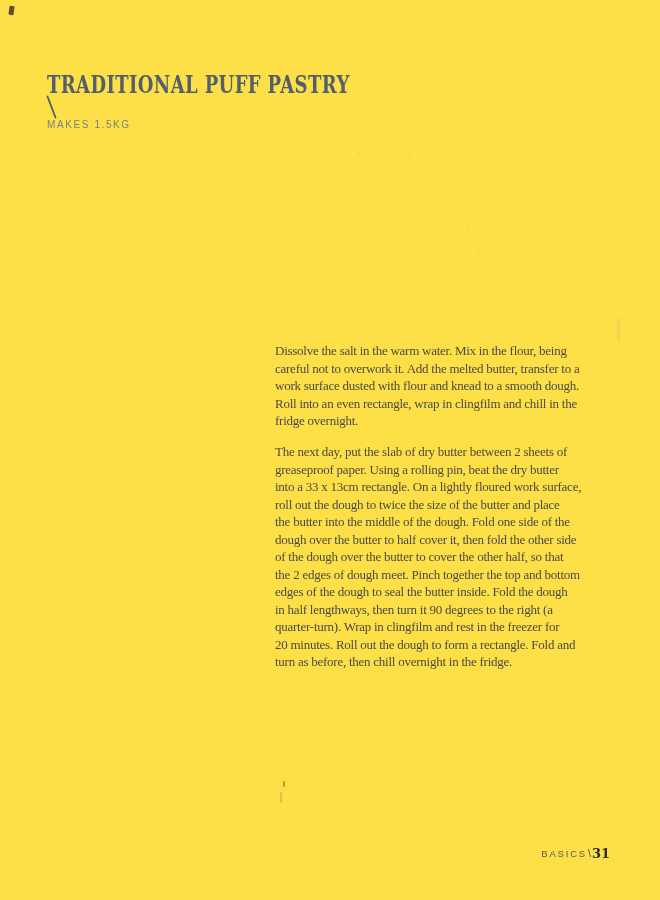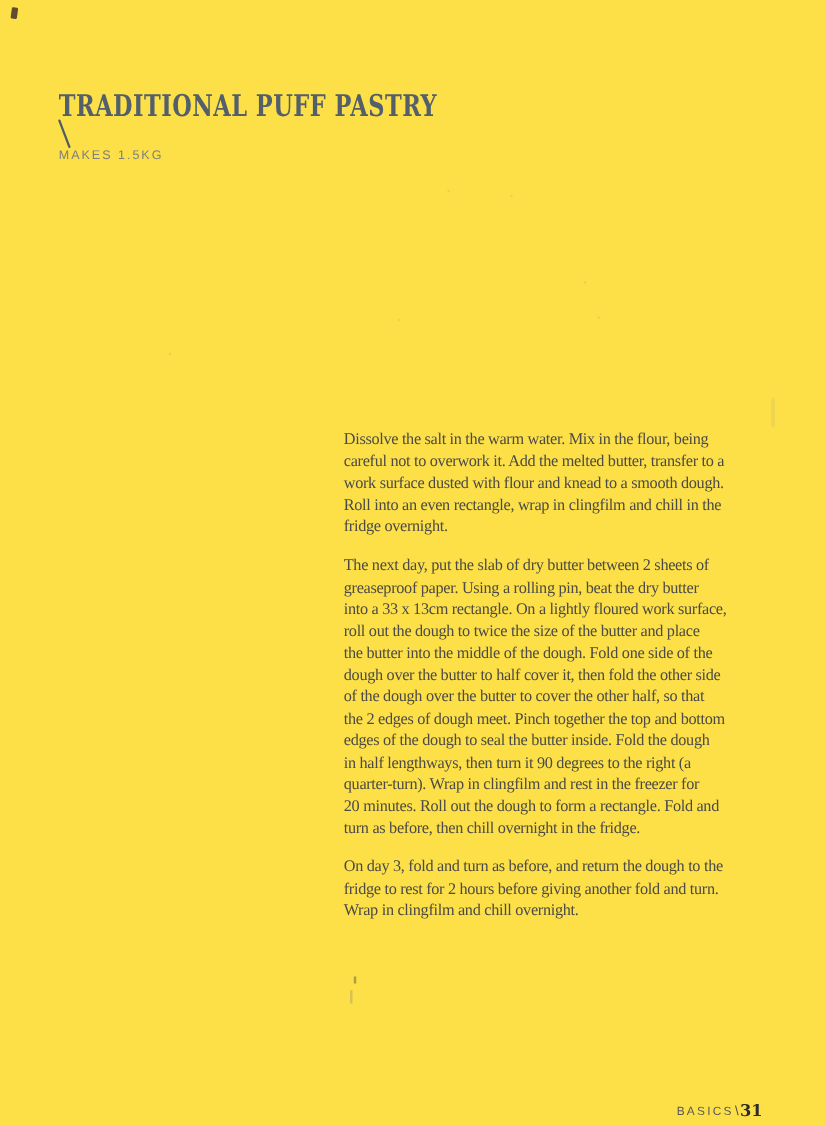--- a/index.html
+++ b/index.html
@@ -59,21 +59,21 @@
   .method p{
     margin:0 0 13.5px 0;
     font-family:"Liberation Serif", serif;
     font-size:13px;line-height:17.5px;
     letter-spacing:-0.25px;
     white-space:pre;
   }
 
   
   .footer{
-    position:absolute;right:50px;top:880px;
+    position:absolute;right:50px;top:844px;
     white-space:nowrap;
   }
   .footer .section{
     font-family:"Liberation Sans", sans-serif;
     font-size:9.5px;letter-spacing:1.8px;
     color:#59595a;
     vertical-align:1px;
   }
   .footer .fslash{
     font-family:"Liberation Sans", sans-serif;
@@ -147,23 +147,20 @@
 roll out the dough to twice the size of the butter and place
 the butter into the middle of the dough. Fold one side of the
 dough over the butter to half cover it, then fold the other side
 of the dough over the butter to cover the other half, so that
 the 2 edges of dough meet. Pinch together the top and bottom
 edges of the dough to seal the butter inside. Fold the dough
 in half lengthways, then turn it 90 degrees to the right (a
 quarter-turn). Wrap in clingfilm and rest in the freezer for
 20 minutes. Roll out the dough to form a rectangle. Fold and
 turn as before, then chill overnight in the fridge.</p>
-    <p>On day 3, fold and turn as before, and return the dough to the
-fridge to rest for 2 hours before giving another fold and turn.
-Wrap in clingfilm and chill overnight.</p>
   </div>
 
   <div class="artifact-tick"></div>
   <div class="artifact-smudge"></div>
   <div class="artifact-edge"></div>
 
   <div class="footer">
     <span class="section">BASICS</span><span class="fslash">\</span><span class="pagenum">31</span>
   </div>
 

